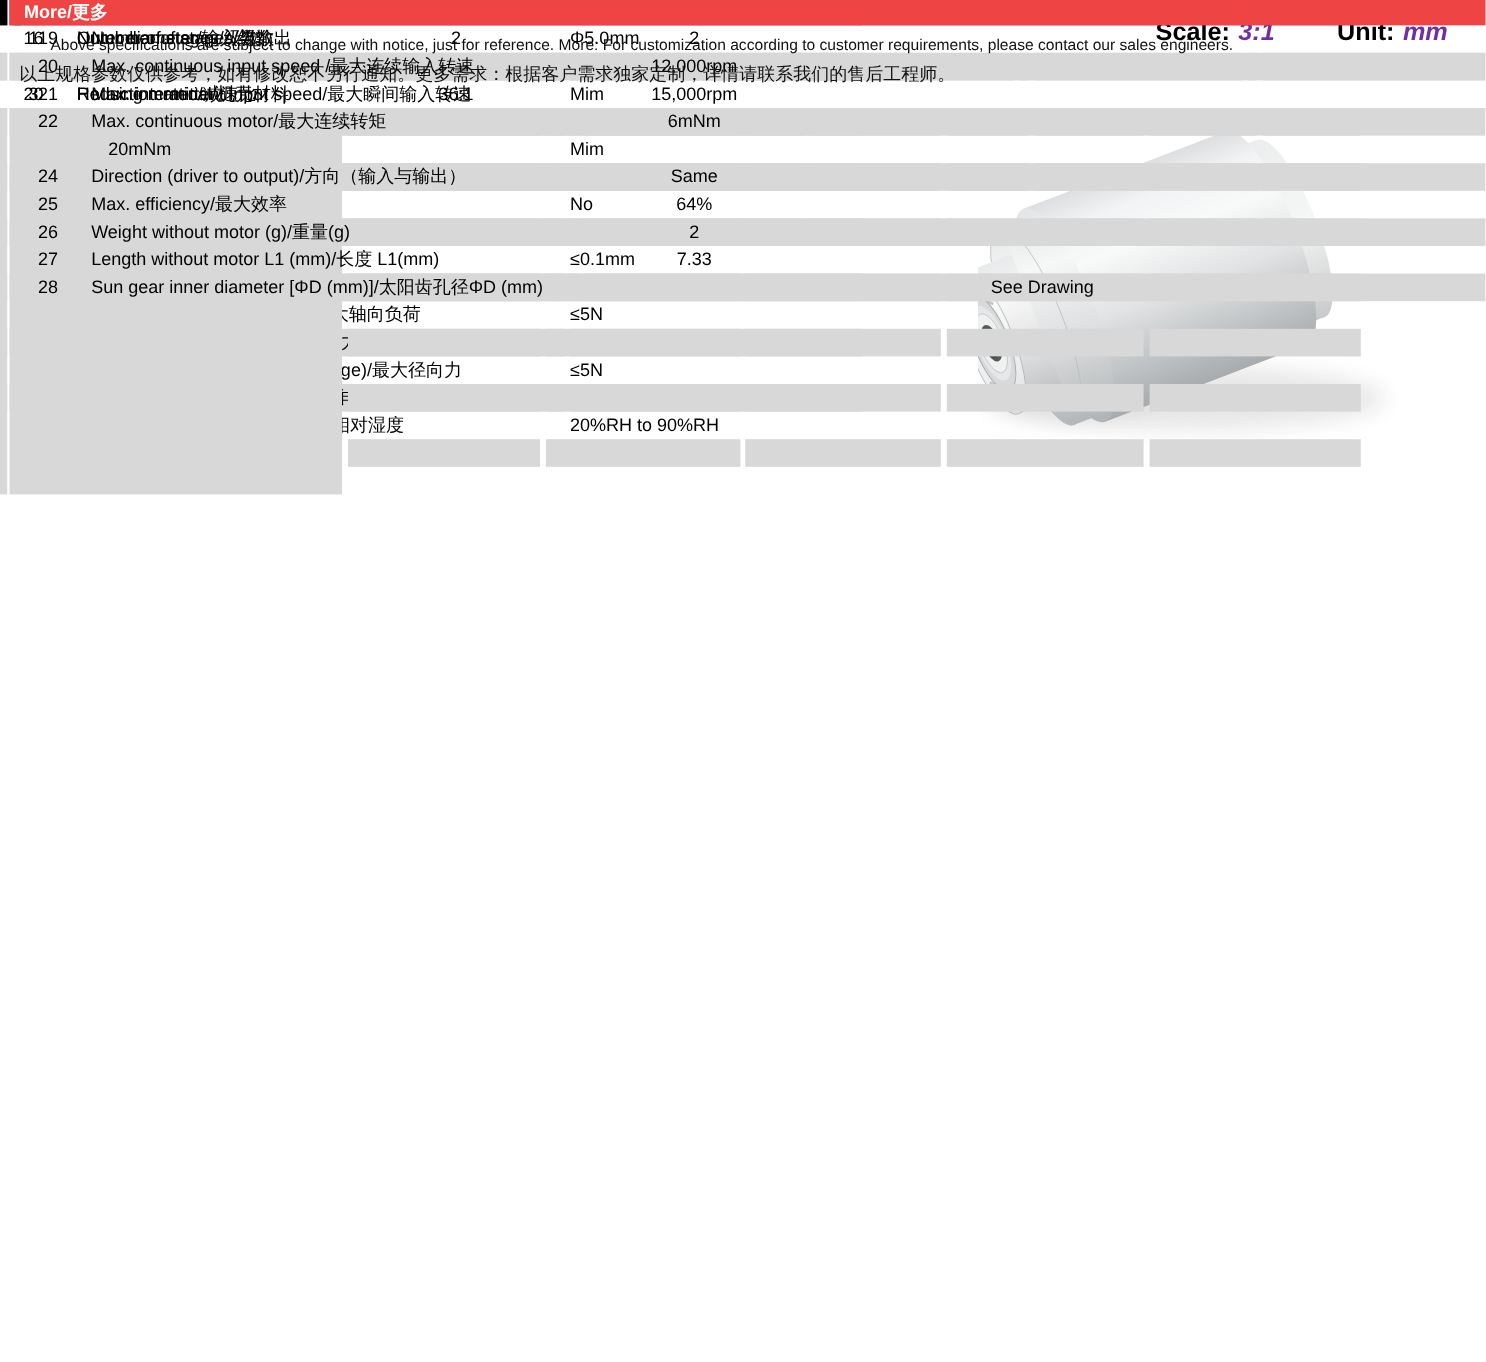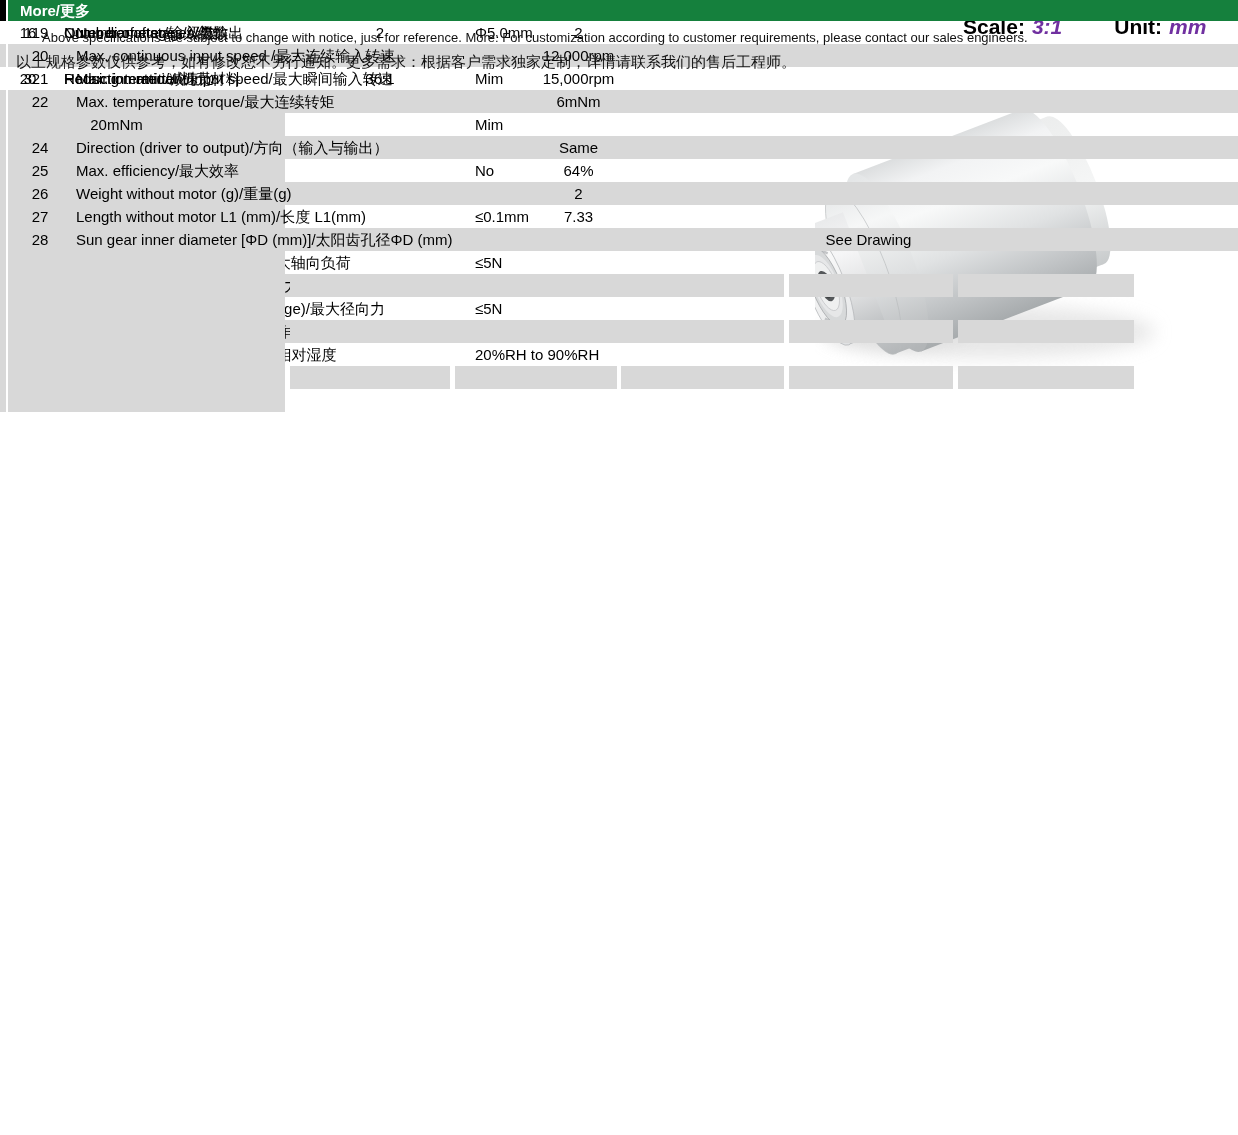--- a/index.html
+++ b/index.html
@@ -6,21 +6,21 @@
   body { background:#ffffff; }
   .page {
     position:relative; width:1238px; height:1135px; background:#fff;
     font-family:"Liberation Sans", sans-serif; color:#000; overflow:hidden;
   }
 
   
   .hbar { display:flex; height:21px; }
   .hbar .strip { width:6px; margin-right:2px; background:#000; }
   .hbar .bar {
-    flex:1; background:#15803d; color:#fff; font-weight:bold;
+    flex:1; background:#ef4444; color:#fff; font-weight:bold;
     font-size:15px; line-height:21px; padding-left:12px;
     white-space:nowrap;
   }
   .hbar.purple .strip, .hbar.purple .bar { background:#6C2B80; }
 
   .row { display:flex; height:23px; line-height:23px; font-size:15px; }
   .strip { width:6px; margin-right:2px; flex:none; }
   .cell { flex:none; white-space:nowrap; overflow:hidden; }
   .num { display:inline-block; width:40px; text-align:center; }
   .lt  { margin-left:16px; }
@@ -406,21 +406,21 @@
     <div class="row w">
         <div class="strip"></div>
         <div class="cell labelC"><span class="num">21</span><span class="lt">Max. intermittent input speed/最大瞬间输入转速</span></div>
         <div class="cell valueC">15,000rpm</div>
         <div class="cell c3C"></div>
         <div class="cell c4C"></div>
         <div class="cell c5C"></div>
       </div>
     <div class="row g">
         <div class="strip"></div>
-        <div class="cell labelC"><span class="num">22</span><span class="lt">Max. temperature torque/最大连续转矩</span></div>
+        <div class="cell labelC"><span class="num">22</span><span class="lt">Max. continuous motor/最大连续转矩</span></div>
         <div class="cell valueC">6mNm</div>
         <div class="cell c3C"></div>
         <div class="cell c4C"></div>
         <div class="cell c5C"></div>
       </div>
     <div class="row w">
         <div class="strip"></div>
         <div class="cell valueC">20mNm</div>
         <div class="cell c3C"></div>
         <div class="cell c4C"></div>

